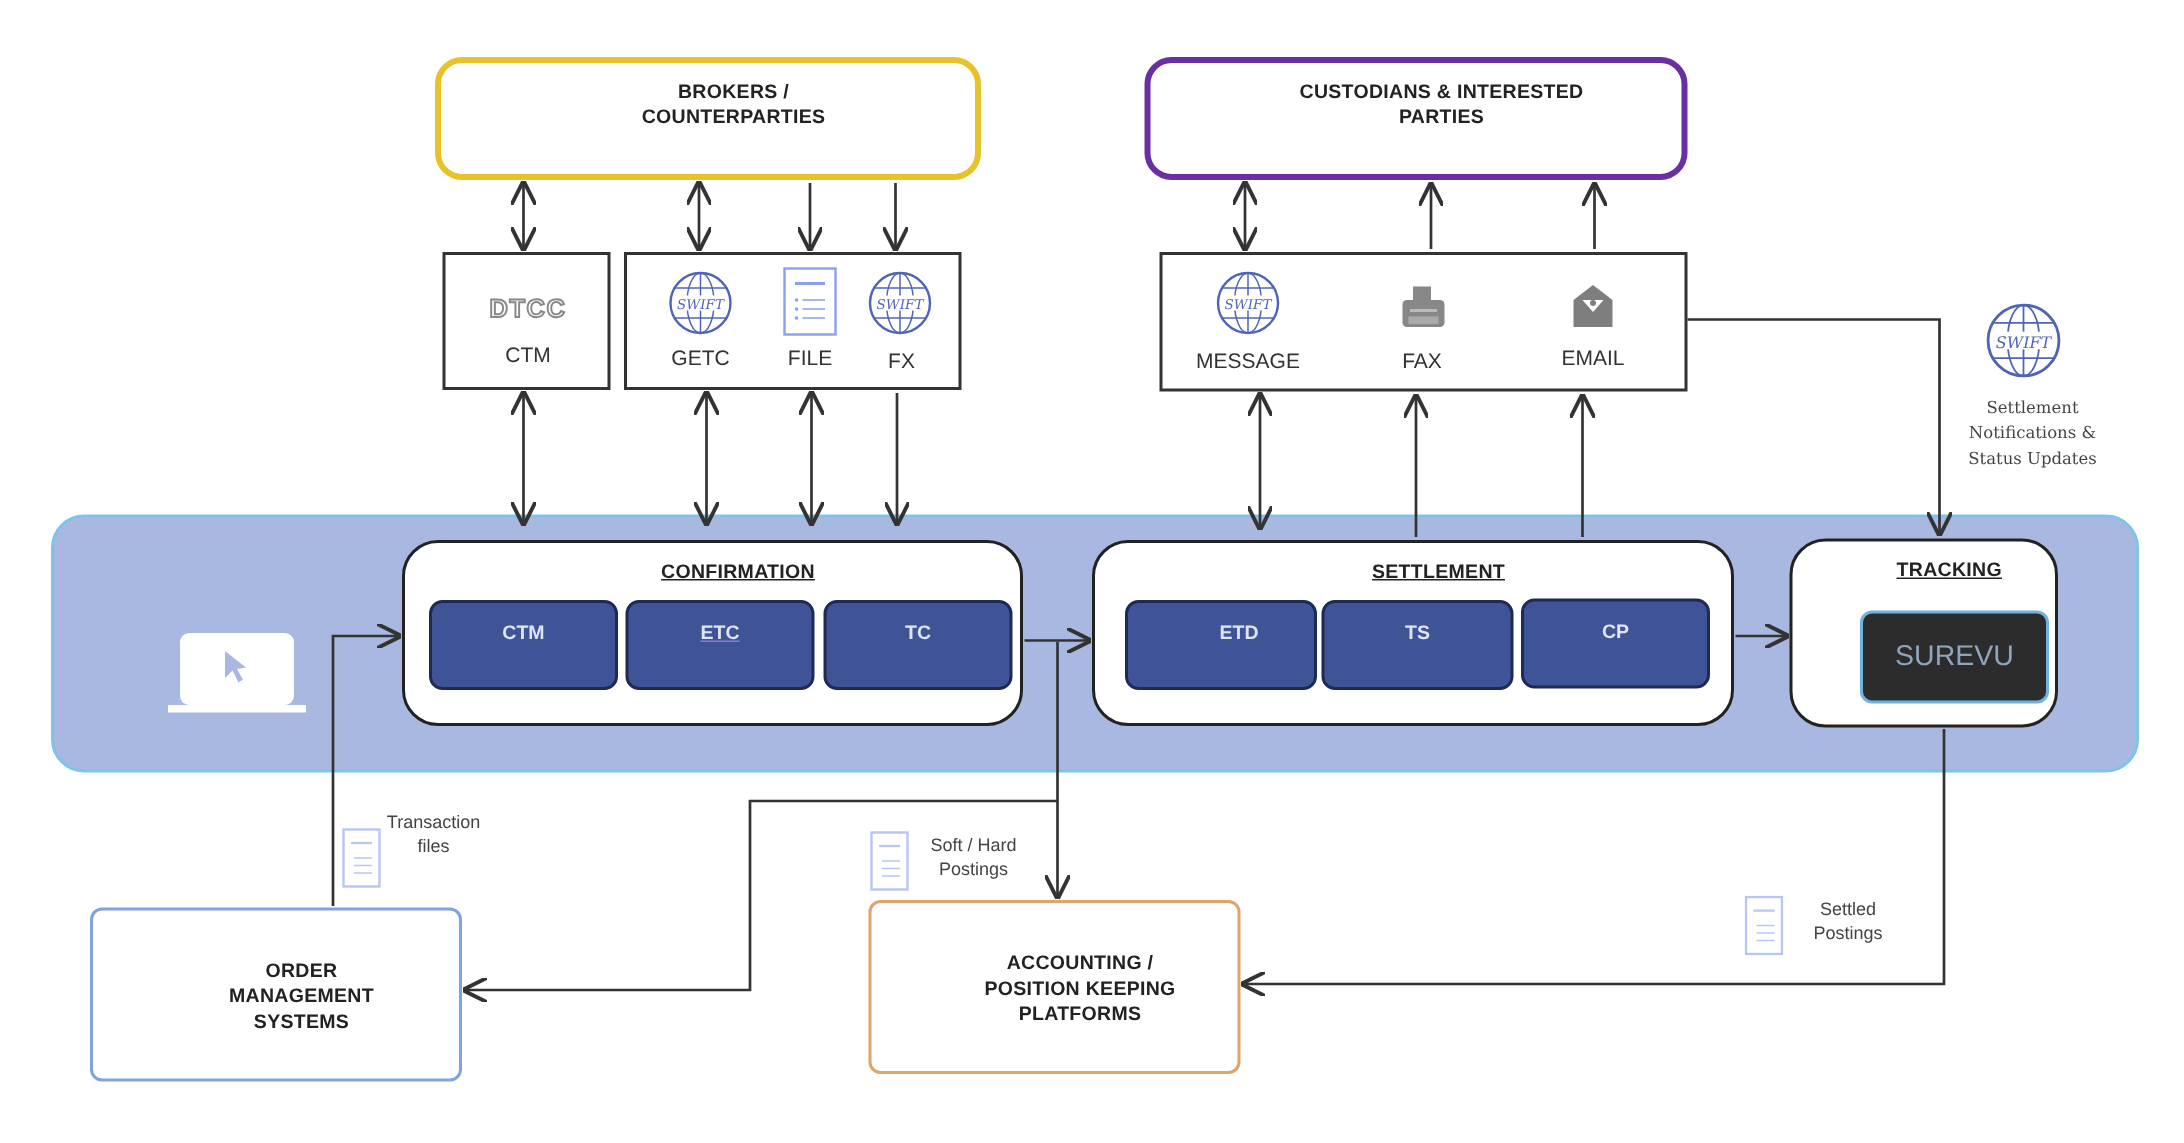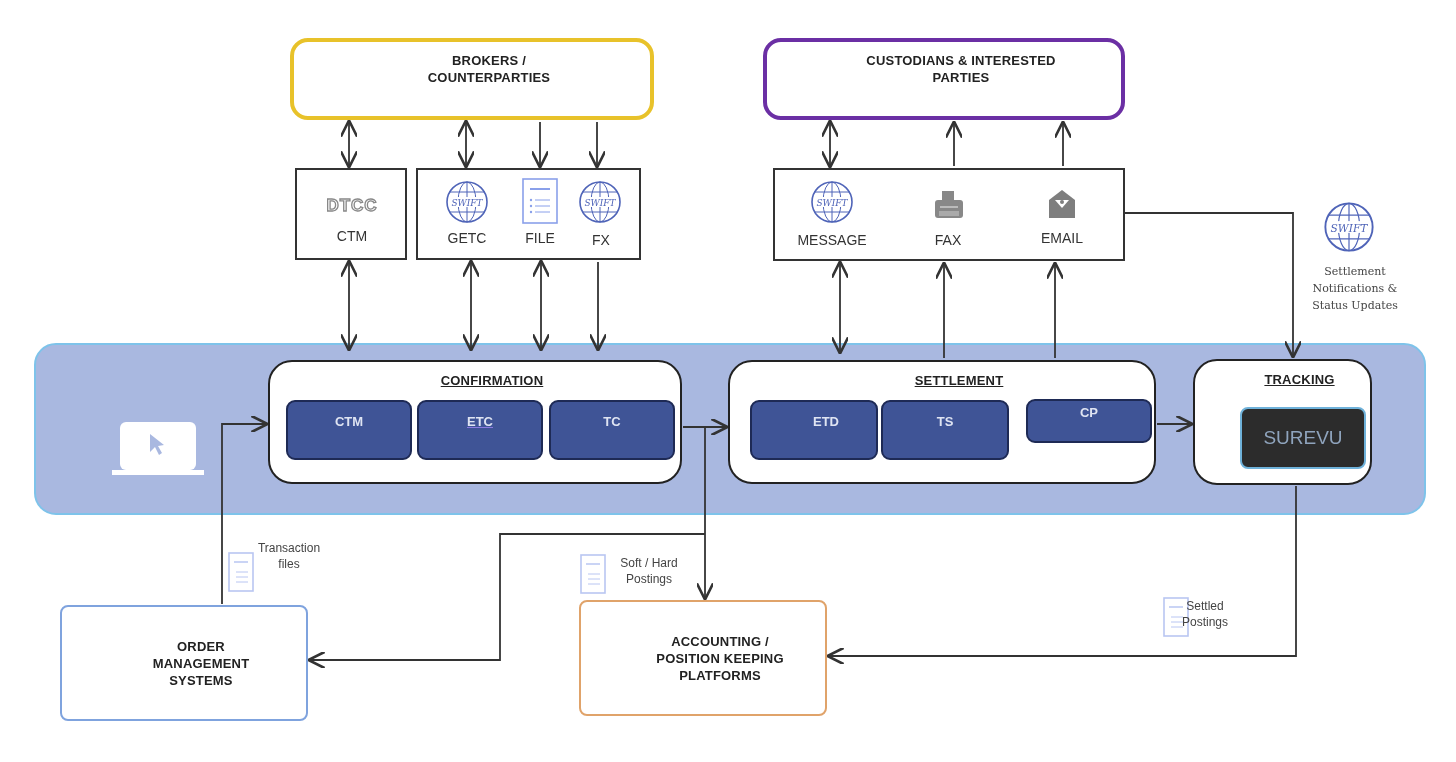--- a/index.html
+++ b/index.html
@@ -150,21 +150,21 @@
   <div class="title">CONFIRMATION</div>
   <div class="mod" style="left:16px;top:38px;width:126px;height:60px;">CTM</div>
   <div class="mod" style="left:147px;top:38px;width:126px;height:60px;text-decoration:underline;text-decoration-color:#8a7be0;">ETC</div>
   <div class="mod" style="left:279px;top:38px;width:126px;height:60px;">TC</div>
 </div>
 
 <div class="abs stage" style="left:728px;top:360px;width:428px;height:124px;">
   <div class="title">SETTLEMENT</div>
   <div class="mod" style="left:20px;top:38px;width:128px;height:60px;padding-left:24px;">ETD</div>
   <div class="mod" style="left:151px;top:38px;width:128px;height:60px;">TS</div>
-  <div class="mod" style="left:296px;top:37px;width:126px;height:44px;">CP</div>
+  <div class="mod" style="left:284px;top:37px;width:126px;height:60px;">CP</div>
 </div>
 
 <div class="abs stage" style="left:1193px;top:359px;width:179px;height:126px;">
   <div class="title">TRACKING</div>
   <div class="surevu" style="left:45px;top:46px;width:122px;height:58px;">SUREVU</div>
 </div>
 
 <div class="abs sys" style="left:60px;top:605px;width:248px;height:116px;border:2px solid #7fa3de;">
   <div class="title">
     <div>ORDER</div>
@@ -210,21 +210,21 @@
 
 <div class="abs" style="left:1163px;top:597px;width:26px;height:40px;">
   <svg width="26" height="40" viewBox="0 0 26 40">
       <rect x="1" y="1" width="24" height="38" fill="#fff" stroke="#b9c6f2" stroke-width="1.6"></rect>
       <line x1="6" y1="10" x2="20" y2="10" stroke="#b9c6f2" stroke-width="1.5"></line>
       <line x1="8" y1="20" x2="20" y2="20" stroke="#b9c6f2"></line>
       <line x1="8" y1="25" x2="20" y2="25" stroke="#b9c6f2"></line>
       <line x1="8" y1="30" x2="20" y2="30" stroke="#b9c6f2"></line>
     </svg>
 </div>
-<div class="note" style="left:1166px;top:598px;width:78px;">
+<div class="note" style="left:1193px;top:598px;width:78px;">
   <div>Settled</div>
   <div>Postings</div>
 </div>
 
 <svg class="wires" width="1456" height="762">
   <defs>
     <marker id="ah" viewBox="0 0 10 10" refX="9" refY="5" markerWidth="9" markerHeight="9" orient="auto-start-reverse">
       <path d="M0,0 L10,5 L0,10" fill="none" stroke="#333" stroke-width="1.6"></path>
     </marker>
   </defs>

